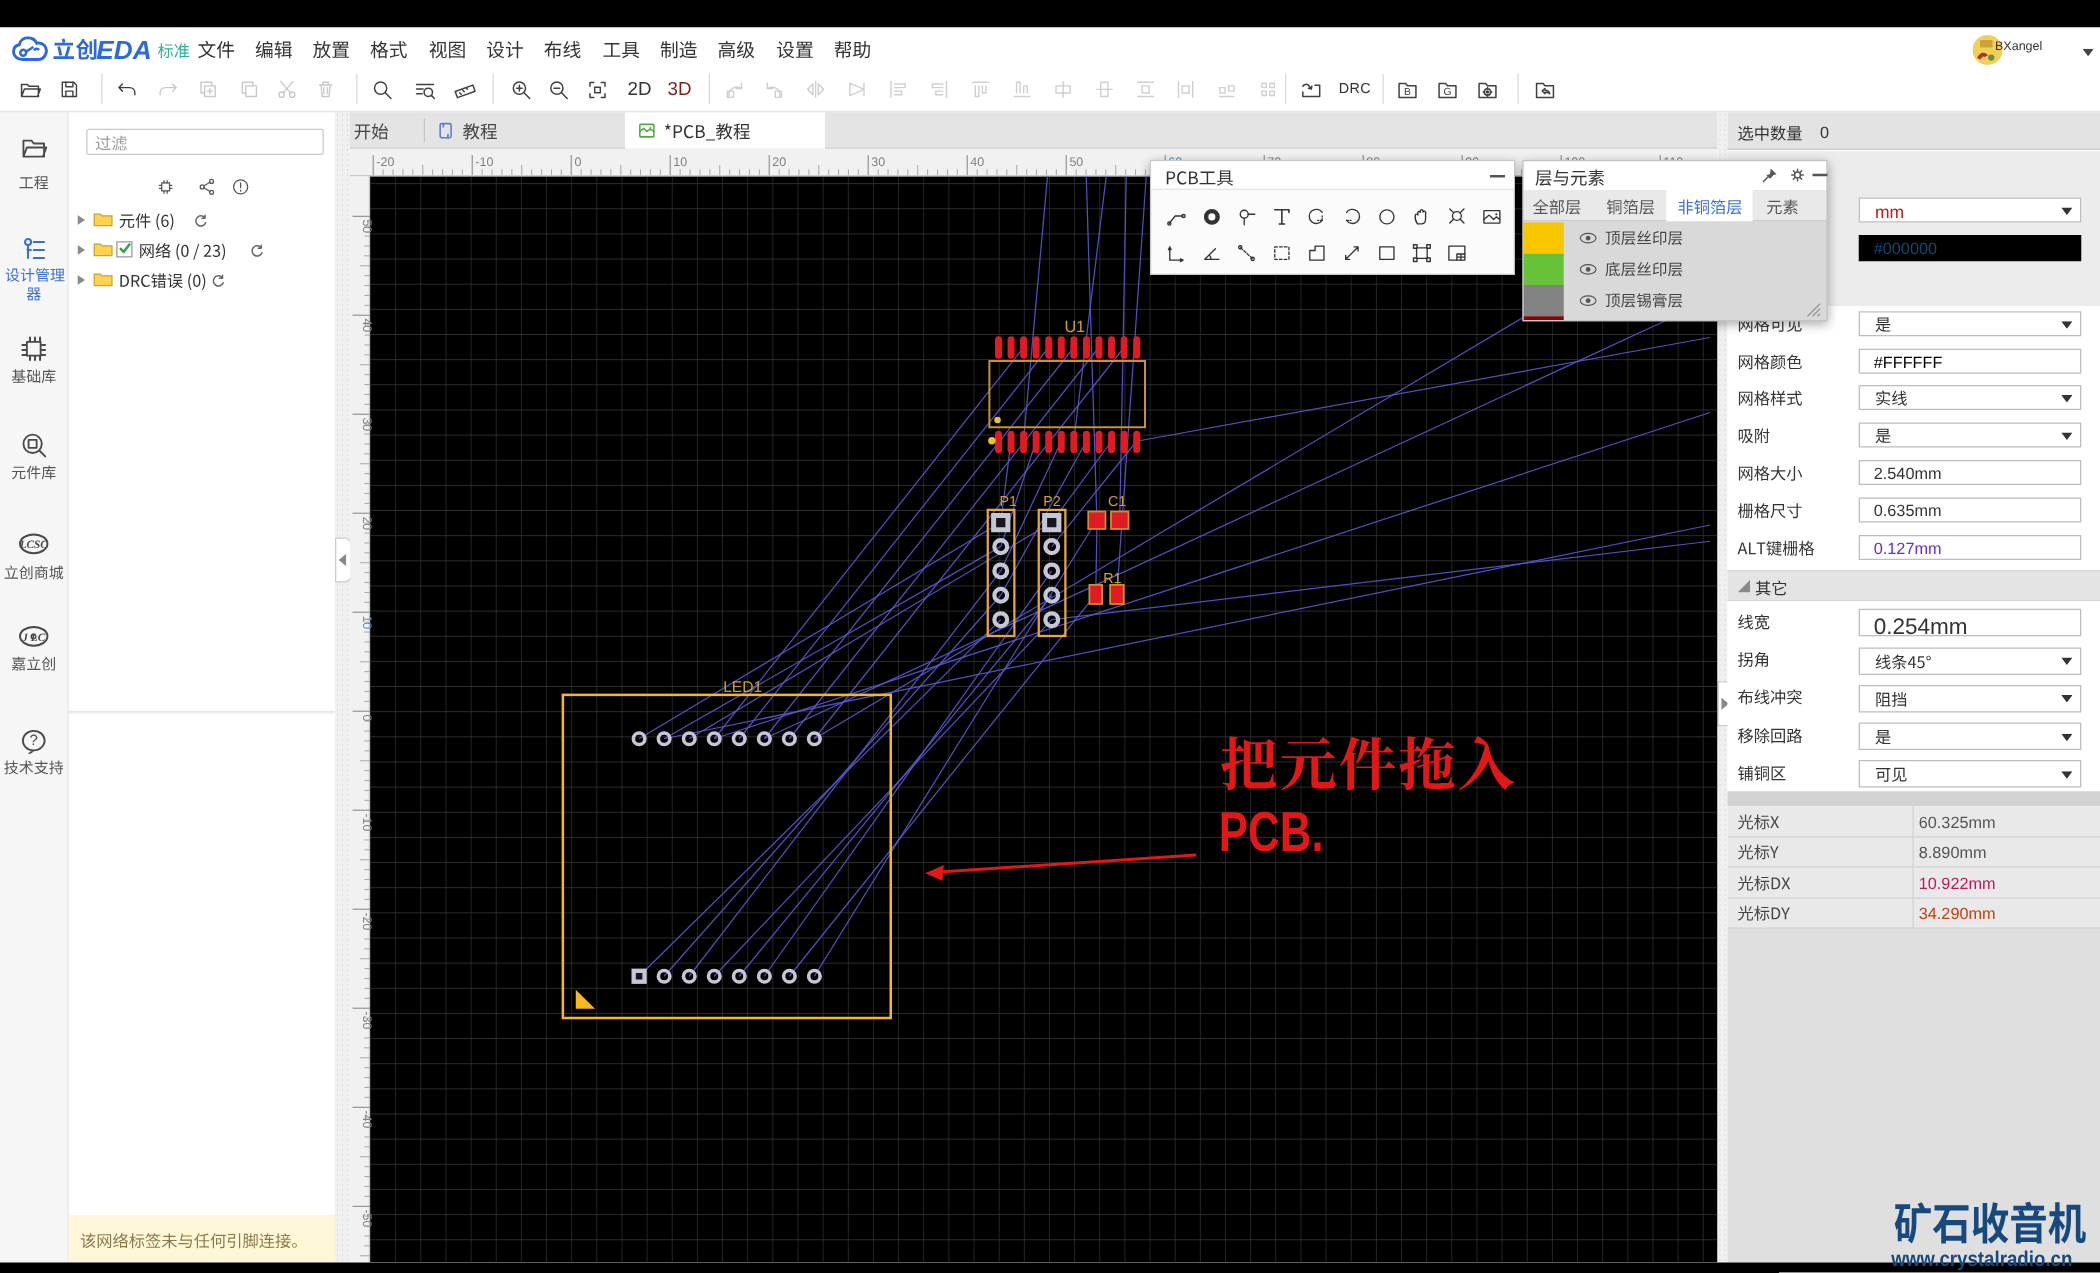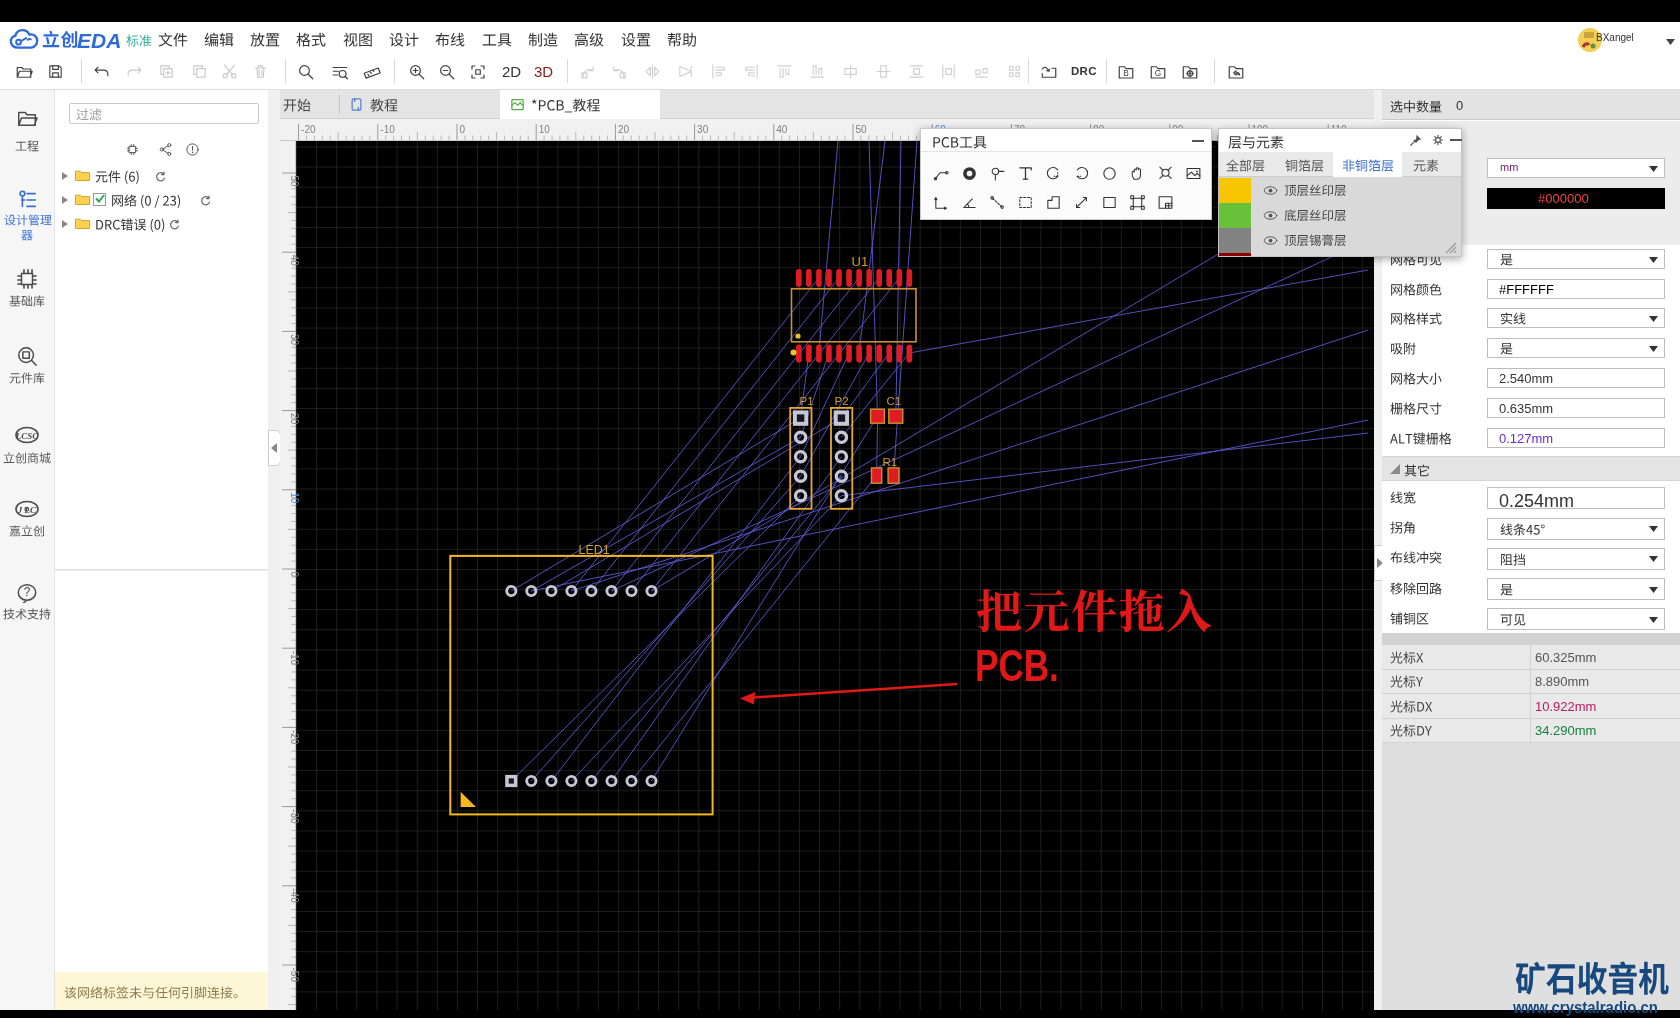--- a/index.html
+++ b/index.html
@@ -359,21 +359,21 @@
 <svg style="position:absolute;left:973.3px;top:63.0px;" width="17" height="17" viewBox="0 0 24 24" fill="none" stroke="#cfcfcf" stroke-width="1.6" stroke-linecap="round" stroke-linejoin="round">
     <path d="M4 10 H10 V16 H4 Z M14 8 H20 V14 H14 Z M4 20 H20"></path>
   </svg>
 <svg style="position:absolute;left:1006.2px;top:63.0px;" width="17" height="17" viewBox="0 0 24 24" fill="none" stroke="#cfcfcf" stroke-width="1.6" stroke-linecap="round" stroke-linejoin="round">
     <path d="M5 5 H10 V10 H5 Z M14 5 H19 V10 H14 Z M5 14 H10 V19 H5 Z M14 14 H19 V19 H14 Z"></path>
   </svg>
 <div style="position:absolute;width:1px;background:#d8d8d8;top:59px;height:24px;left:1028px"></div>
 <svg style="position:absolute;left:1040.0px;top:62.5px;" width="18" height="18" viewBox="0 0 24 24" fill="none" stroke="#404040" stroke-width="1.6" stroke-linecap="round" stroke-linejoin="round">
     <path d="M3 8 C5 5 8 5 10 8 L12 11 M12 11 L9 10.2 M12 11 L12.6 8 M3 14 V19 H21 V7 H16"></path>
   </svg>
-<span class="lat" style="left:1071px;top:65px;font-size:11.5px;font-weight:700;color:#333;letter-spacing:0.3px">DRC</span>
+<span class="lat" style="left:1071px;top:65px;font-size:11.5px;font-weight:400;color:#333;letter-spacing:0.3px">DRC</span>
 <div style="position:absolute;width:1px;background:#d8d8d8;top:59px;height:24px;left:1106px"></div>
 <svg style="position:absolute;left:1117.0px;top:62.5px;" width="18" height="18" viewBox="0 0 24 24" fill="none" stroke="#404040" stroke-width="1.6" stroke-linecap="round" stroke-linejoin="round">
     <path d="M3 20 V5 H10 L12 7.5 H21 V20 Z"></path>
     <text x="12" y="17.5" font-size="11" fill="#404040" stroke="none" text-anchor="middle" font-family="Liberation Sans">B</text>
   </svg>
 <svg style="position:absolute;left:1149.0px;top:62.5px;" width="18" height="18" viewBox="0 0 24 24" fill="none" stroke="#404040" stroke-width="1.6" stroke-linecap="round" stroke-linejoin="round">
     <path d="M3 20 V5 H10 L12 7.5 H21 V20 Z"></path>
     <text x="12" y="17.5" font-size="11" fill="#404040" stroke="none" text-anchor="middle" font-family="Liberation Sans">G</text>
   </svg>
 <svg style="position:absolute;left:1181.0px;top:62.5px;" width="18" height="18" viewBox="0 0 24 24" fill="none" stroke="#404040" stroke-width="1.6" stroke-linecap="round" stroke-linejoin="round">
@@ -1029,26 +1029,26 @@
   </svg>
 <span class="lat" style="left:1456px;top:98px;font-size:13px;color:#333">0</span>
 <div class="abs" style="left:1382px;top:121px;width:298px;height:124px;background:#ececec"></div>
 <div class="abs" style="left:1382px;top:245px;width:298px;height:211px;background:#fff"></div>
 <div class="abs" style="left:1382px;top:456px;width:298px;height:25px;background:#e4e4e4;border-top:1px solid #d5d5d5;border-bottom:1px solid #d5d5d5"></div>
 <div class="abs" style="left:1382px;top:481px;width:298px;height:152px;background:#fff"></div>
 <div class="abs" style="left:1382px;top:633px;width:298px;height:12px;background:#d2d2d2"></div>
 <div class="abs" style="left:1382px;top:645px;width:298px;height:98px;background:#e9e9e9"></div>
 <div class="abs" style="left:1382px;top:743px;width:298px;height:267px;background:#dfdfdf"></div>
 <div class="abs" style="left:1487px;top:158.0px;width:178px;height:20px;background:#fff;border:1px solid #bdbdbd"></div>
-<span class="lat" style="left:1500px;top:160.5px;font-size:11px;color:#701a75">mm</span>
+<span class="lat" style="left:1500px;top:160.5px;font-size:14px;color:#b91c1c">mm</span>
 <svg class="abs" style="left:1649px;top:165.5px" width="9" height="6" viewBox="0 0 9 6">
     <path d="M0 0 H9 L4.5 6 Z" fill="#333"></path>
   </svg>
 <div class="abs" style="left:1487px;top:188px;width:178px;height:21px;background:#000"></div>
-<span class="lat" style="left:1538px;top:191px;font-size:13px;color:#ef4444">#000000</span>
+<span class="lat" style="left:1499px;top:191px;font-size:13px;color:#0c4a6e">#000000</span>
 <svg class="t" style="left:1390.0px;top:251.5px;width:52.00px;height:15.08px;" viewBox="0 -160 4000 1160" preserveAspectRatio="none">
     <g fill="#333">
       <use href="#n7f51" x="0"></use>
       <use href="#n683c" x="1000"></use>
       <use href="#n53ef" x="2000"></use>
       <use href="#n89c1" x="3000"></use>
     </g>
   </svg>
 <div class="abs" style="left:1487px;top:249.0px;width:178px;height:20px;background:#fff;border:1px solid #bdbdbd"></div>
 <svg class="t" style="left:1500.0px;top:252.0px;width:13.00px;height:15.08px;" viewBox="0 -160 1000 1160" preserveAspectRatio="none">
@@ -1252,21 +1252,21 @@
 <span class="lat" style="left:1535px;top:698.5px;font-size:13px;color:#be185d">10.922mm</span>
 <div class="abs" style="left:1382px;top:718.5px;width:298px;height:24.5px;border-bottom:1px solid #d2d2d2"></div>
 <svg class="t" style="left:1390.0px;top:723.0px;width:41.85px;height:15.08px;" viewBox="0 -160 3219 1160" preserveAspectRatio="none">
     <g fill="#444">
       <use href="#n5149" x="0"></use>
       <use href="#n6807" x="1000"></use>
       <use href="#n0044" x="2000"></use>
       <use href="#n0059" x="2688"></use>
     </g>
   </svg>
-<span class="lat" style="left:1535px;top:723.0px;font-size:13px;color:#15803d">34.290mm</span>
+<span class="lat" style="left:1535px;top:723.0px;font-size:13px;color:#c2410c">34.290mm</span>
 <div class="abs" style="left:1530px;top:645px;width:1px;height:98px;background:#d2d2d2"></div>
 <div class="abs" style="left:920px;top:128px;width:292px;height:92px;background:#fbfbfb;border:1px solid #c9c9c9;box-shadow:0 2px 8px rgba(0,0,0,0.35);z-index:20"></div>
 <div class="abs" style="left:921px;top:129px;width:290px;height:23px;background:#fff;border-bottom:1px solid #e4e4e4;z-index:21"></div>
 <svg class="t" style="left:932.0px;top:133.6px;width:54.99px;height:16.24px;z-index:22;" viewBox="0 -160 3928 1160" preserveAspectRatio="none">
     <g fill="#333">
       <use href="#n0050" x="0"></use>
       <use href="#n0043" x="633"></use>
       <use href="#n0042" x="1271"></use>
       <use href="#n5de5" x="1928"></use>
       <use href="#n5177" x="2928"></use>

